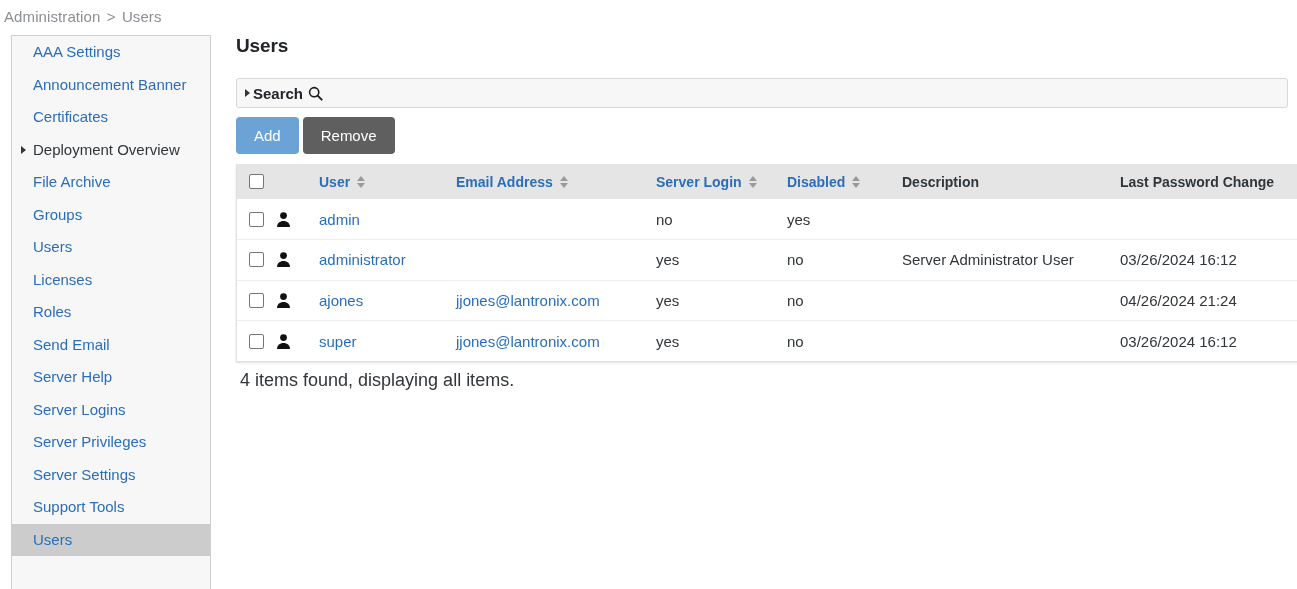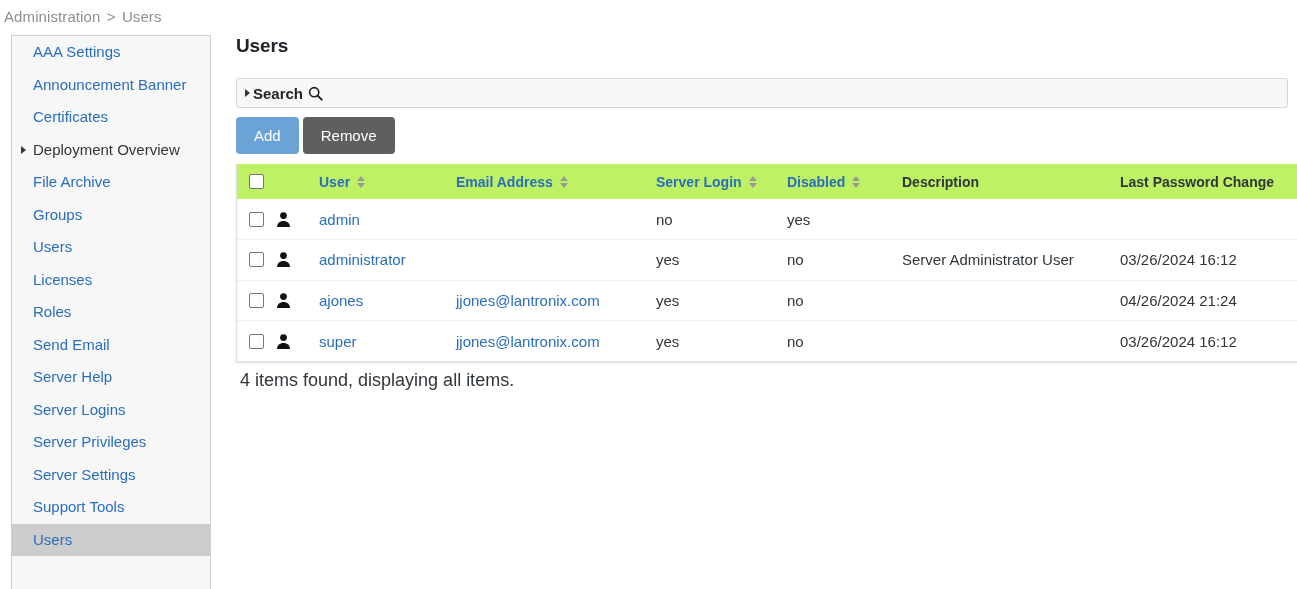--- a/index.html
+++ b/index.html
@@ -145,21 +145,21 @@
     border: 1px solid #e0e0e0;
     border-top: none;
     box-shadow: 0 1px 2px rgba(0,0,0,0.12);
   }
   table.users {
     width: 100%;
     border-collapse: collapse;
     table-layout: fixed;
   }
   table.users thead th {
-    background: #bef264;
+    background: #e5e5e5;
     height: 35px;
     font-size: 14px;
     font-weight: bold;
     color: #2a6ebb;
     text-align: left;
     padding: 0;
     vertical-align: middle;
     white-space: nowrap;
   }
   table.users thead th.plain { color: #31363a; }

